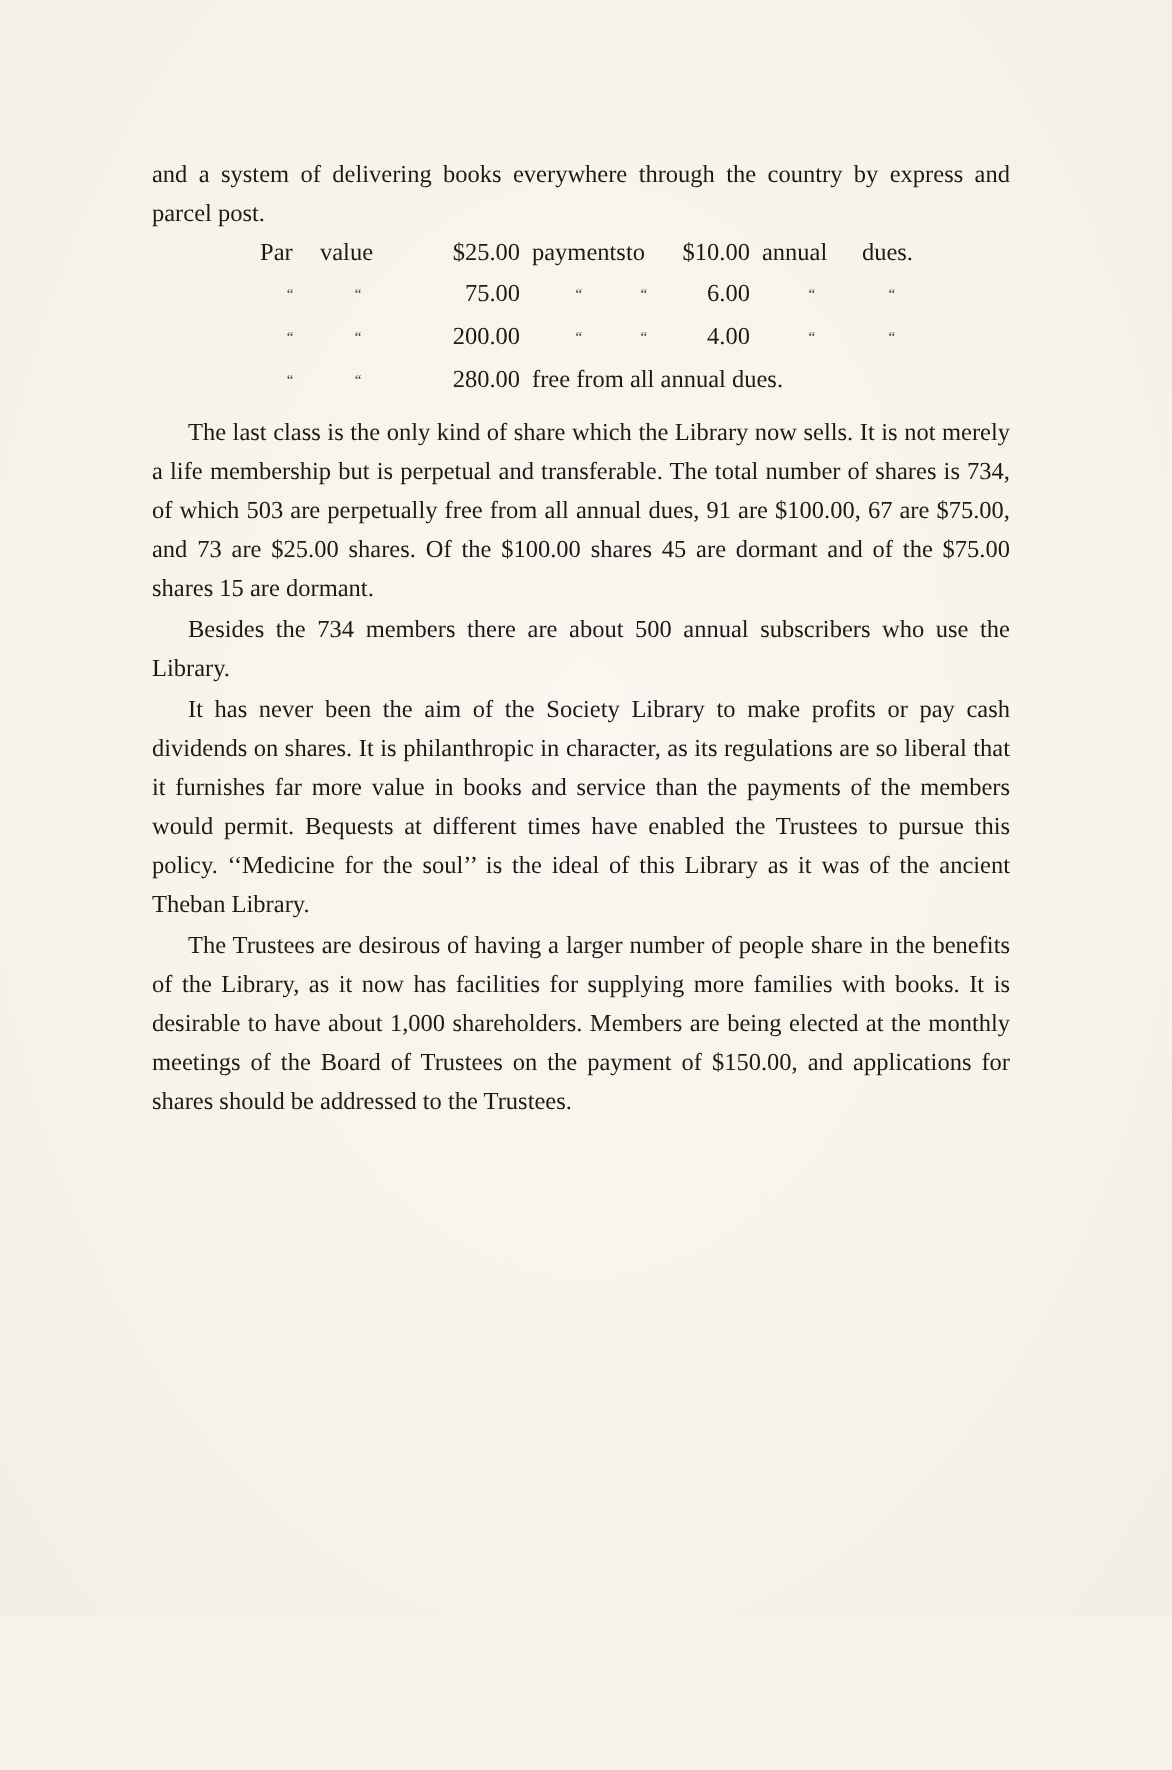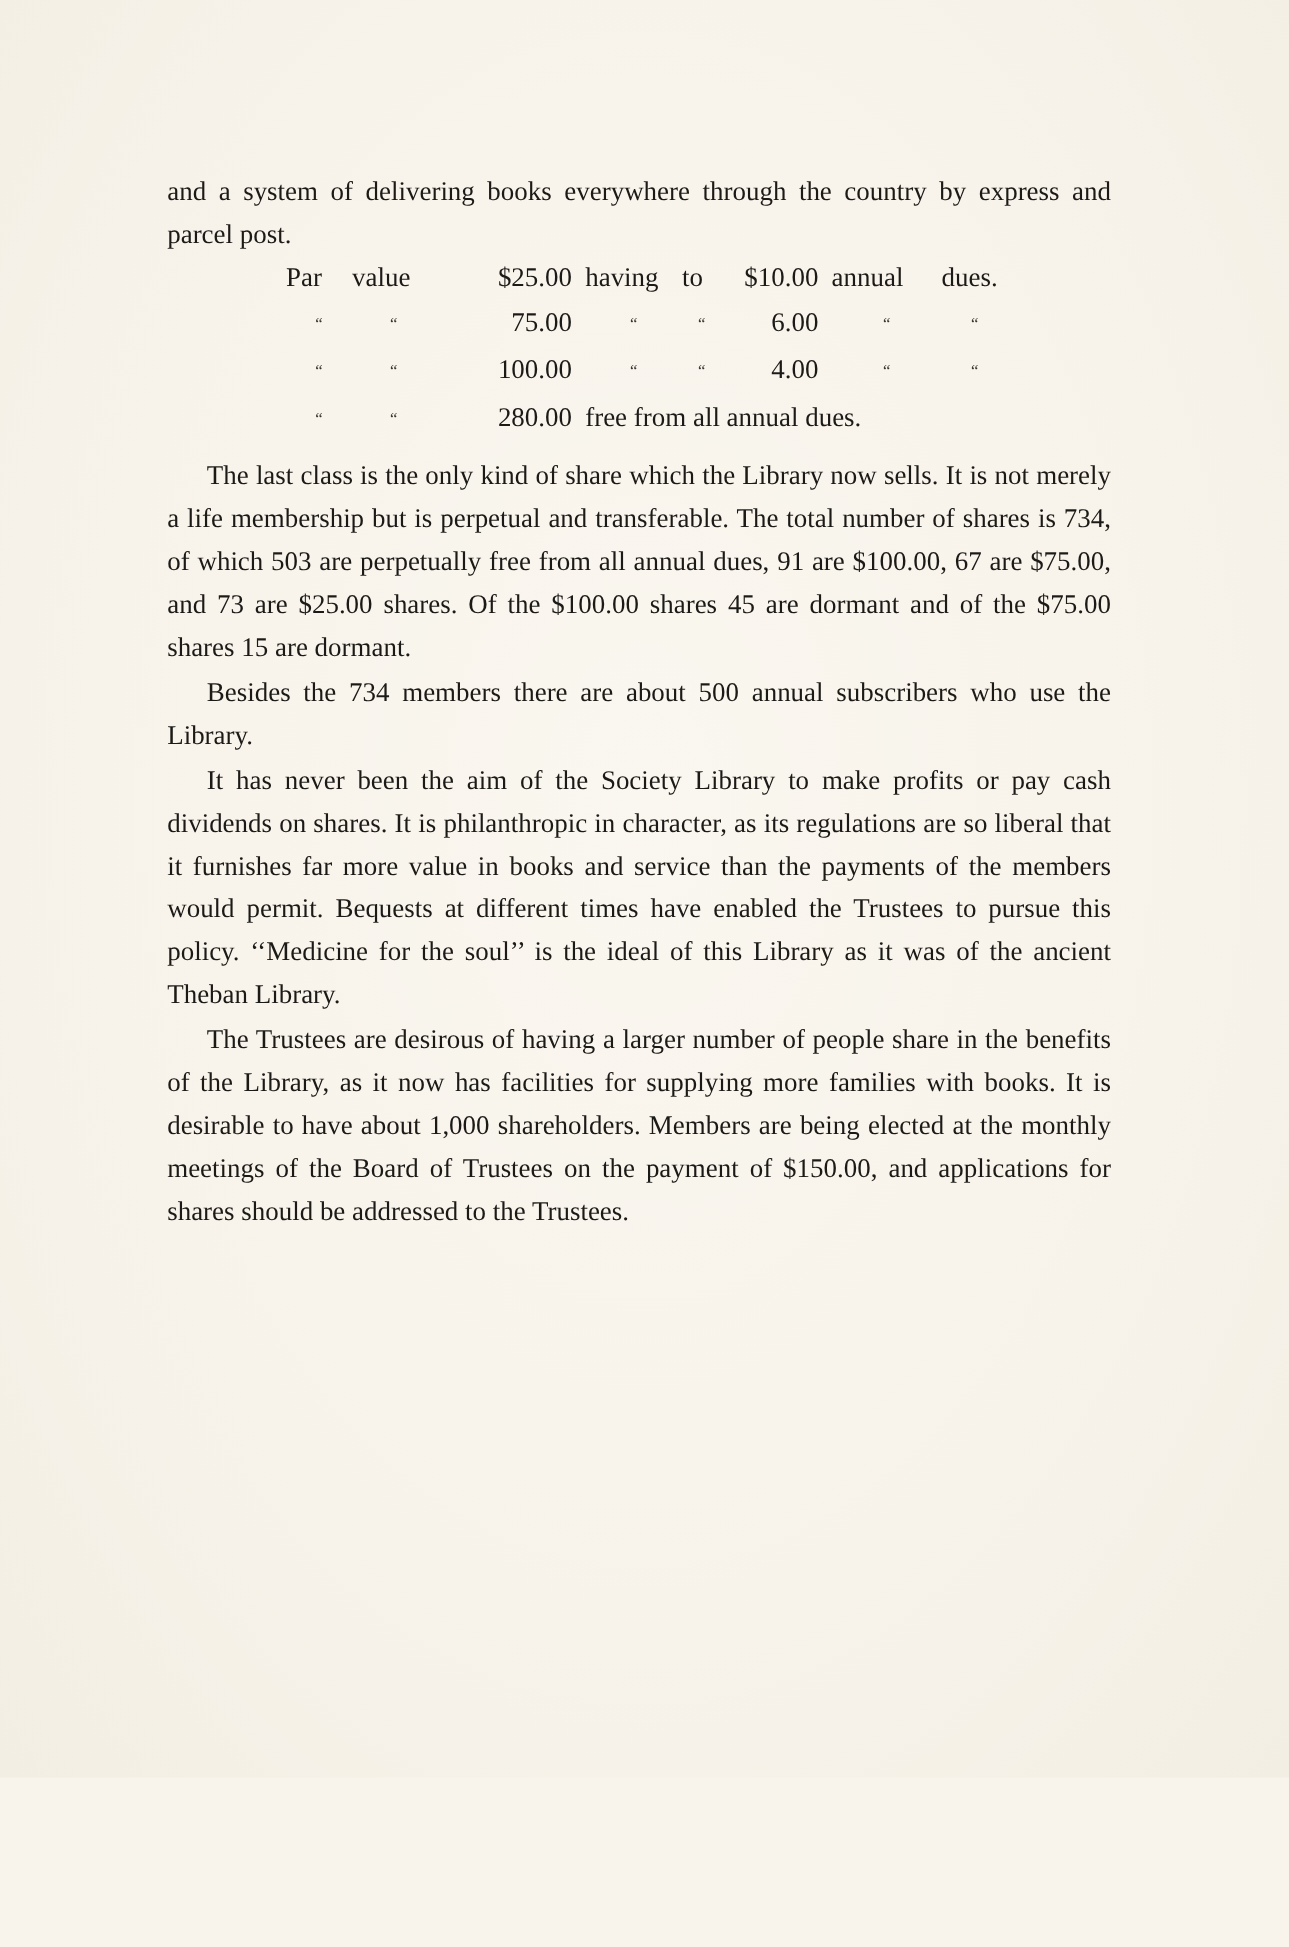--- a/index.html
+++ b/index.html
@@ -81,40 +81,40 @@
 
     <p class="noindent">and a system of delivering books everywhere through the country by express and parcel post.</p>
 
 
     <table class="shares-table">
       <tbody>
         <tr>
           <td class="c-label1">Par</td>
           <td class="c-label2">value</td>
           <td class="c-par">$25.00</td>
-          <td class="c-sub">having</td>
+          <td class="c-sub">payments</td>
           <td class="c-to">to</td>
           <td class="c-dues">$10.00</td>
           <td class="c-annual">annual</td>
           <td class="c-duesw">dues.</td>
         </tr>
         <tr>
           <td class="c-label1 ditto">“</td>
           <td class="c-label2 ditto">“</td>
           <td class="c-par">75.00</td>
           <td class="c-sub ditto">“</td>
           <td class="c-to ditto">“</td>
           <td class="c-dues">6.00</td>
           <td class="c-annual ditto">“</td>
           <td class="c-duesw ditto">“</td>
         </tr>
         <tr>
           <td class="c-label1 ditto">“</td>
           <td class="c-label2 ditto">“</td>
-          <td class="c-par">100.00</td>
+          <td class="c-par">200.00</td>
           <td class="c-sub ditto">“</td>
           <td class="c-to ditto">“</td>
           <td class="c-dues">4.00</td>
           <td class="c-annual ditto">“</td>
           <td class="c-duesw ditto">“</td>
         </tr>
         <tr class="row-wide">
           <td class="c-label1 ditto">“</td>
           <td class="c-label2 ditto">“</td>
           <td class="c-par">280.00</td>

